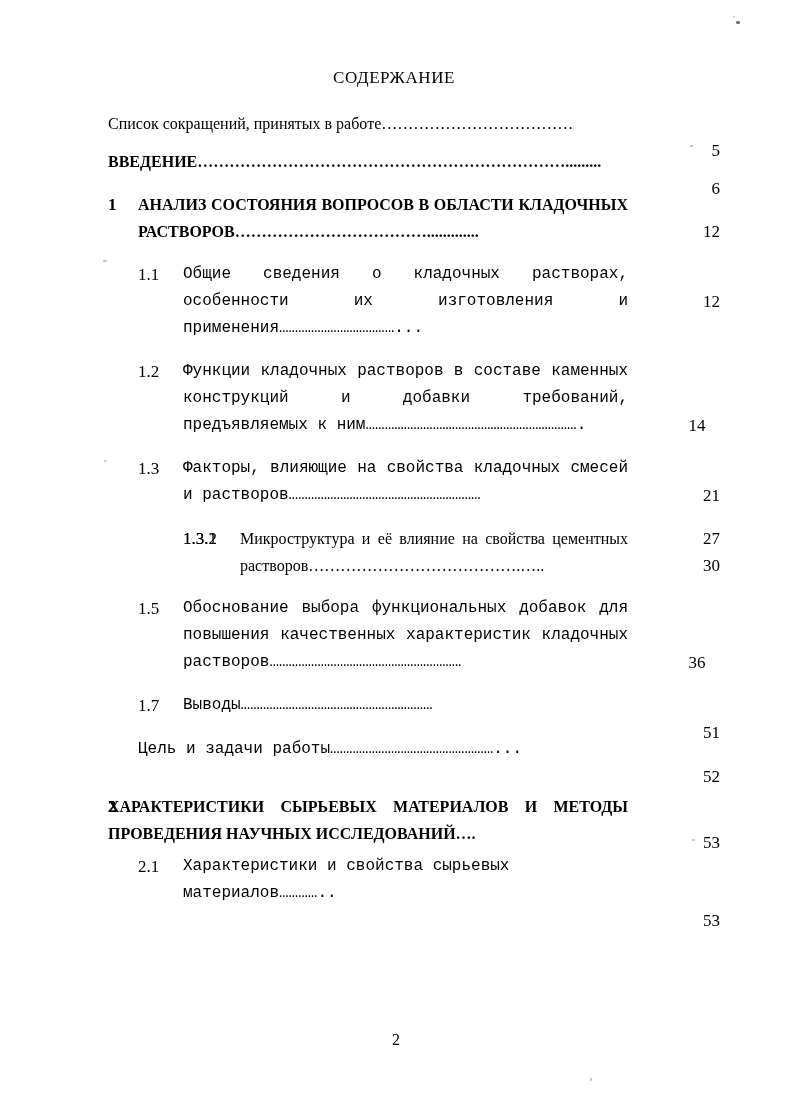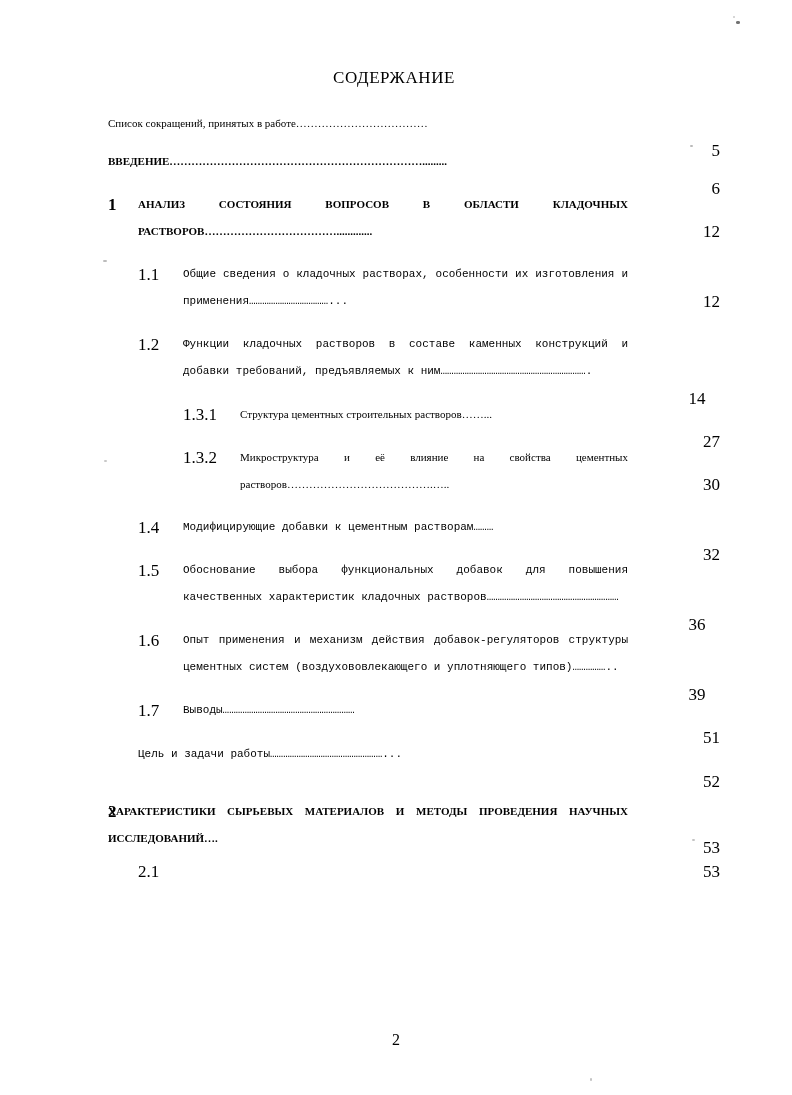--- a/index.html
+++ b/index.html
@@ -78,21 +78,21 @@
     position: absolute;
     right: 0;
     width: 46px;
     text-align: right;
     font-size: 17px;
     line-height: 27px;
     white-space: nowrap;
   }
 
   .txt {
-    font-size: 11px;
+    font-size: 16px;
     line-height: 27px;
     text-align: justify;
     text-justify: inter-word;
     padding-right: 92px; 
     hyphens: none;
   }
   .txt.nojust { text-align: left; }
 
   
   .lvl0 .num { left: 0px; }
@@ -158,70 +158,65 @@
       <div class="txt">Общие сведения о кладочных растворах, особенности их изготовления и применения………………………………...</div>
       <div class="pg drop1">12</div>
     </div>
 
     <div class="entry lvl2 loose">
       <div class="num">1.2</div>
       <div class="txt">Функции кладочных растворов в составе каменных конструкций и добавки требований, предъявляемых к ним………………………………………………………….</div>
       <div class="pg drop2">14</div>
     </div>
 
+    <div class="entry lvl2 loose">
+      <div class="num">1.3</div>
+      <div class="txt">Факторы, влияющие на свойства кладочных смесей и растворов……………………………………………………</div>
+      <div class="pg drop1">21</div>
+    </div>
 
     <div class="entry lvl3 loose">
       <div class="num">1.3.1</div>
-      <div class="txt nojust">Структура цементных строительных растворов……...</div>
       <div class="pg">27</div>
     </div>
 
     <div class="entry lvl3 loose">
       <div class="num">1.3.2</div>
       <div class="txt">Микроструктура и её влияние на свойства цементных растворов………………………………….…..</div>
       <div class="pg drop1">30</div>
     </div>
 
-    <div class="entry lvl2 loose">
-      <div class="num">1.4</div>
-      <div class="txt nojust">Модифицирующие добавки к цементным растворам………</div>
-      <div class="pg">32</div>
-    </div>
 
     <div class="entry lvl2 loose">
       <div class="num">1.5</div>
       <div class="txt">Обоснование выбора функциональных добавок для повышения качественных характеристик кладочных растворов……………………………………………………</div>
       <div class="pg drop2">36</div>
     </div>
 
-    <div class="entry lvl2 loose">
-      <div class="num">1.6</div>
-      <div class="txt">Опыт применения и механизм действия добавок-регуляторов структуры цементных систем (воздухововлекающего и уплотняющего типов)……………..</div>
-      <div class="pg drop2">39</div>
-    </div>
 
     <div class="entry lvl2 loose">
       <div class="num">1.7</div>
       <div class="txt nojust">Выводы……………………………………………………</div>
       <div class="pg">51</div>
     </div>
 
     <div class="entry lvl2 gap-big">
       <div class="txt nojust" style="margin-left:30px;">Цель и задачи работы……………………………………………...</div>
       <div class="pg">52</div>
     </div>
 
     <div class="entry lvl0 bold tight">
       <div class="num">2</div>
       <div class="txt" style="">ХАРАКТЕРИСТИКИ СЫРЬЕВЫХ МАТЕРИАЛОВ И МЕТОДЫ ПРОВЕДЕНИЯ НАУЧНЫХ ИССЛЕДОВАНИЙ….</div>
       <div class="pg drop1" style="top:36px;">53</div>
     </div>
 
     <div class="entry lvl2 loose">
       <div class="num">2.1</div>
+      <div class="txt nojust">Характеристики и свойства сырьевых материалов…………..</div>
       <div class="pg">53</div>
     </div>
 
   </div>
 
   <div class="folio">2</div>
 
 </div>
 
 </body></html>

